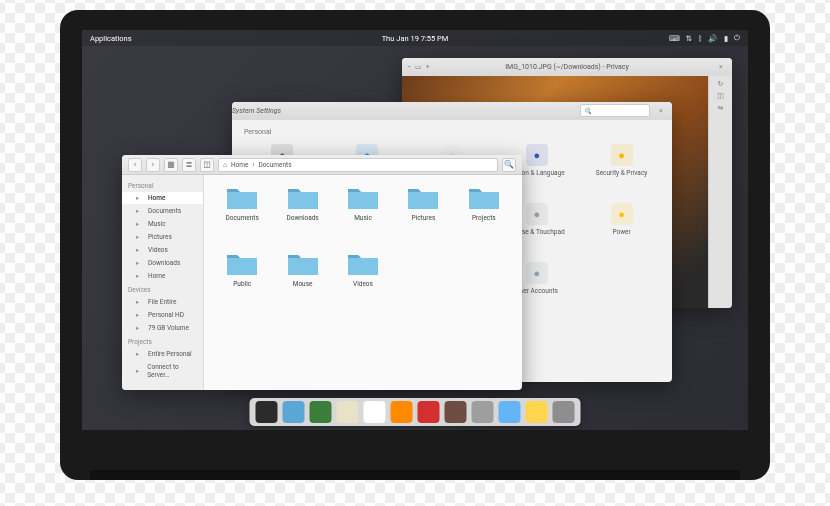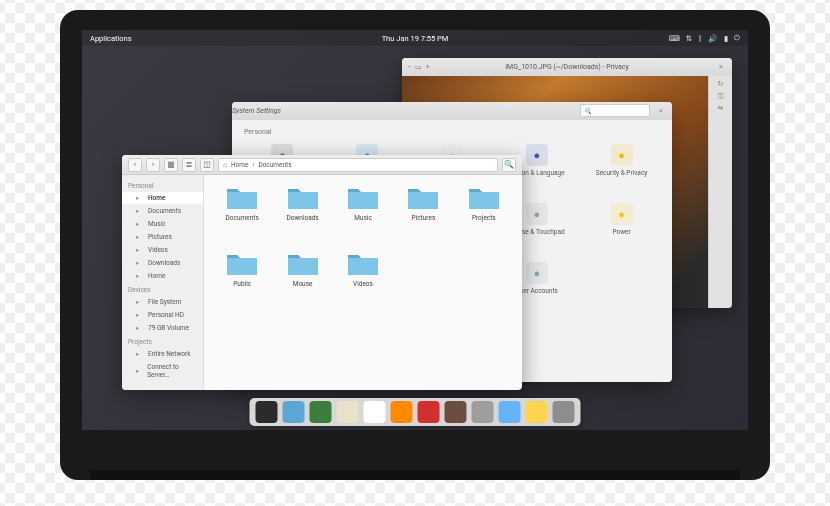--- a/index.html
+++ b/index.html
@@ -187,34 +187,34 @@
               <span class="i">▸</span>
               <span>Downloads</span>
             </div>
             <div class="row">
               <span class="i">▸</span>
               <span>Home</span>
             </div>
             <div class="hdr">Devices</div>
             <div class="row">
               <span class="i">▸</span>
-              <span>File System</span>
+              <span>File Entire</span>
             </div>
             <div class="row">
               <span class="i">▸</span>
               <span>Personal HD</span>
             </div>
             <div class="row">
               <span class="i">▸</span>
               <span>79 GB Volume</span>
             </div>
             <div class="hdr">Projects</div>
             <div class="row">
               <span class="i">▸</span>
-              <span>Entire Network</span>
+              <span>Entire Personal</span>
             </div>
             <div class="row">
               <span class="i">▸</span>
               <span>Connect to Server…</span>
             </div>
           </div>
       <div class="main" id="files-main">
             <div class="folder">
               <div class="fico">
                 <svg viewBox="0 0 34 26">

